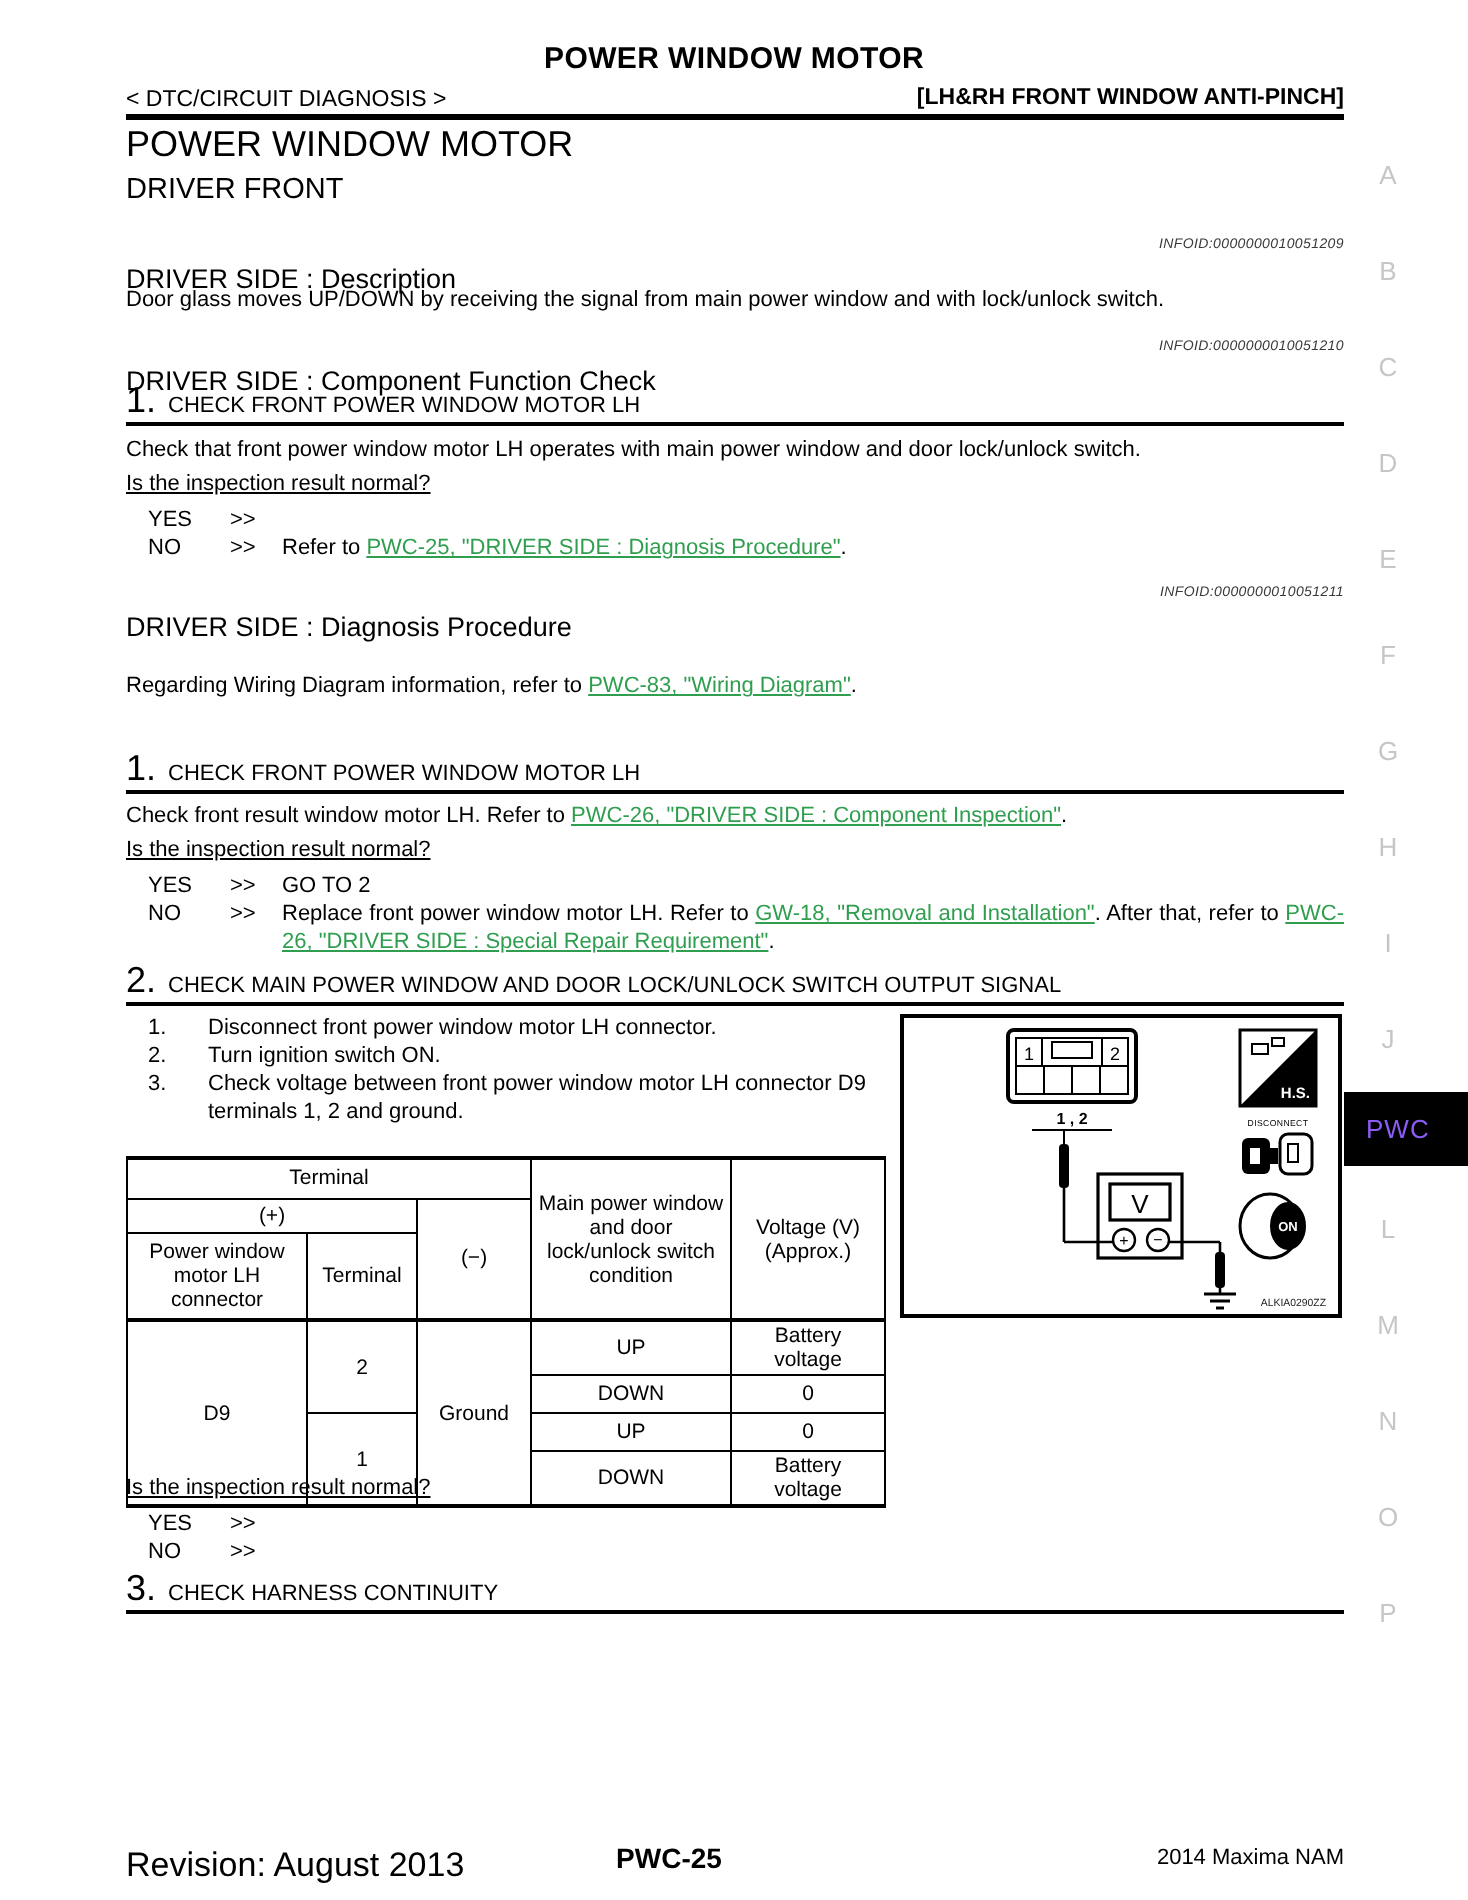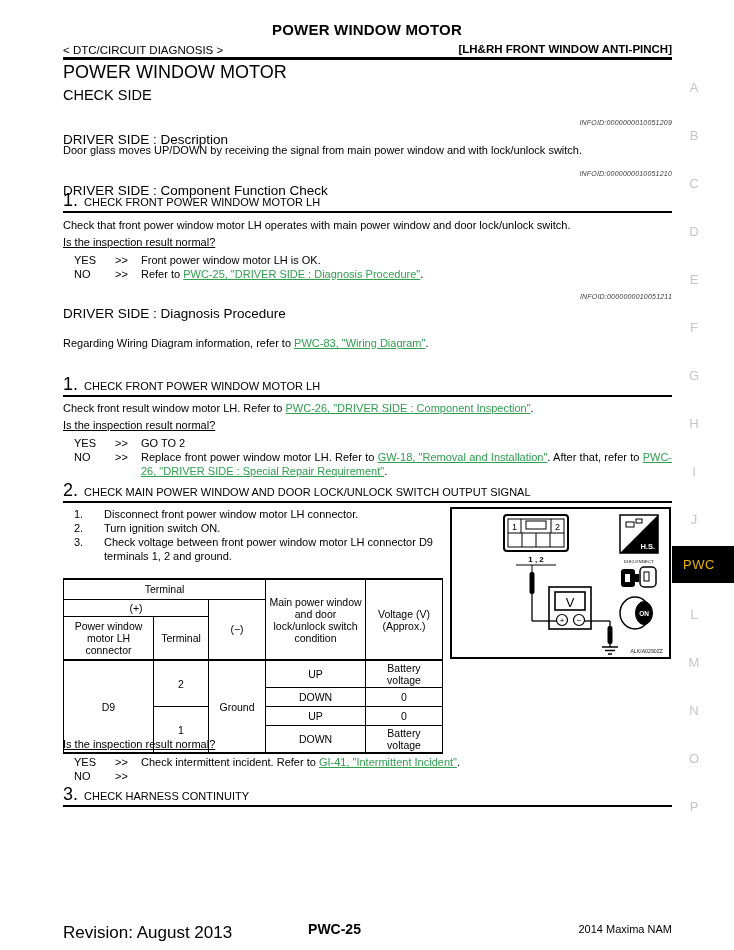--- a/index.html
+++ b/index.html
@@ -34,56 +34,55 @@
   
   .figure-box{left:450px;top:507px;width:221px;height:152px;border:2px solid #000;box-sizing:border-box;background:#fff;}
   svg{font-family:inherit;display:block;}
   
   .data-table{position:absolute;left:63px;top:578px;border-collapse:collapse;font-size:10.5px;
     border-top:2.5px solid #000;border-bottom:2.5px solid #000;table-layout:fixed;padding-left:40px;}
   .data-table td{border:1px solid #000;text-align:center;vertical-align:middle;padding:1px 3px;line-height:12px;}
   .data-table td.hb{border-bottom:2px solid #000;}
   
   .tab-letter{left:680px;width:28px;text-align:center;font-size:13px;color:#c6c6c6;}
-  .tab-active{left:672px;top:546px;width:62px;height:37px;background:#000;color:#eab308;font-size:13px;
+  .tab-active{left:672px;top:546px;width:62px;height:37px;background:#000;color:#8b5cf6;font-size:13px;
     display:flex;align-items:center;padding-left:11px;box-sizing:border-box;letter-spacing:.5px;}
   
   .footer-left{left:63px;top:923px;font-size:17px;}
   .footer-center{left:0;width:669px;text-align:center;top:921px;font-size:14px;font-weight:bold;}
   .footer-right{right:62px;top:923px;font-size:11px;}
 </style>
 </head>
 <body>
 
 <div class="abs doc-title">POWER WINDOW MOTOR</div>
 <div class="abs breadcrumb">&lt; DTC/CIRCUIT DIAGNOSIS &gt;</div>
 <div class="abs variant">[LH&amp;RH FRONT WINDOW ANTI-PINCH]</div>
 <div class="abs header-rule"></div>
 
 <div class="abs page-title">POWER WINDOW MOTOR</div>
-<div class="abs page-subtitle">CHECK SIDE</div>
+<div class="abs page-subtitle">DRIVER FRONT</div>
 
 <div class="abs sec-head" style="top:113px">DRIVER SIDE : Description</div>
 <div class="abs infoid" style="top:119px">INFOID:0000000010051209</div>
 <div class="abs body-text" style="top:143px">Door glass moves UP/DOWN by receiving the signal from main power window and with lock/unlock switch.</div>
 
 <div class="abs sec-head" style="top:164px">DRIVER SIDE : Component Function Check</div>
 <div class="abs infoid" style="top:170px">INFOID:0000000010051210</div>
 
 <div class="abs step-head" style="top:190px">
   <span class="step-num">1.</span><span class="step-label">CHECK FRONT POWER WINDOW MOTOR LH</span>
 </div>
 <div class="abs rule" style="top:211px"></div>
 <div class="abs body-text" style="top:218px">Check that front power window motor LH operates with main power window and door lock/unlock switch.</div>
 <div class="abs question" style="top:236px">Is the inspection result normal?</div>
 
 <div class="abs result-row" style="top:253px">
   <span>YES</span>
   <span>&gt;&gt;</span>
-  <span><span>Front power window motor LH is OK.</span></span>
 </div>
 <div class="abs result-row" style="top:267px">
   <span>NO</span>
   <span>&gt;&gt;</span>
   <span><span>Refer to </span><span class="link">PWC-25, "DRIVER SIDE : Diagnosis Procedure"</span><span>.</span></span>
 </div>
 
 <div class="abs sec-head" style="top:287px">DRIVER SIDE : Diagnosis Procedure</div>
 <div class="abs infoid" style="top:293px">INFOID:0000000010051211</div>
 
@@ -245,21 +244,20 @@
       <td>DOWN</td>
       <td>Battery voltage</td>
     </tr>
   </tbody>
 </table>
 
 <div class="abs question" style="top:738px">Is the inspection result normal?</div>
 <div class="abs result-row" style="top:755px">
   <span>YES</span>
   <span>&gt;&gt;</span>
-  <span><span>Check intermittent incident. Refer to </span><span class="link">GI-41, "Intermittent Incident"</span><span>.</span></span>
 </div>
 <div class="abs result-row" style="top:769px">
   <span>NO</span>
   <span>&gt;&gt;</span>
 </div>
 
 <div class="abs step-head" style="top:784px">
   <span class="step-num">3.</span><span class="step-label">CHECK HARNESS CONTINUITY</span>
 </div>
 <div class="abs rule" style="top:805px"></div>

